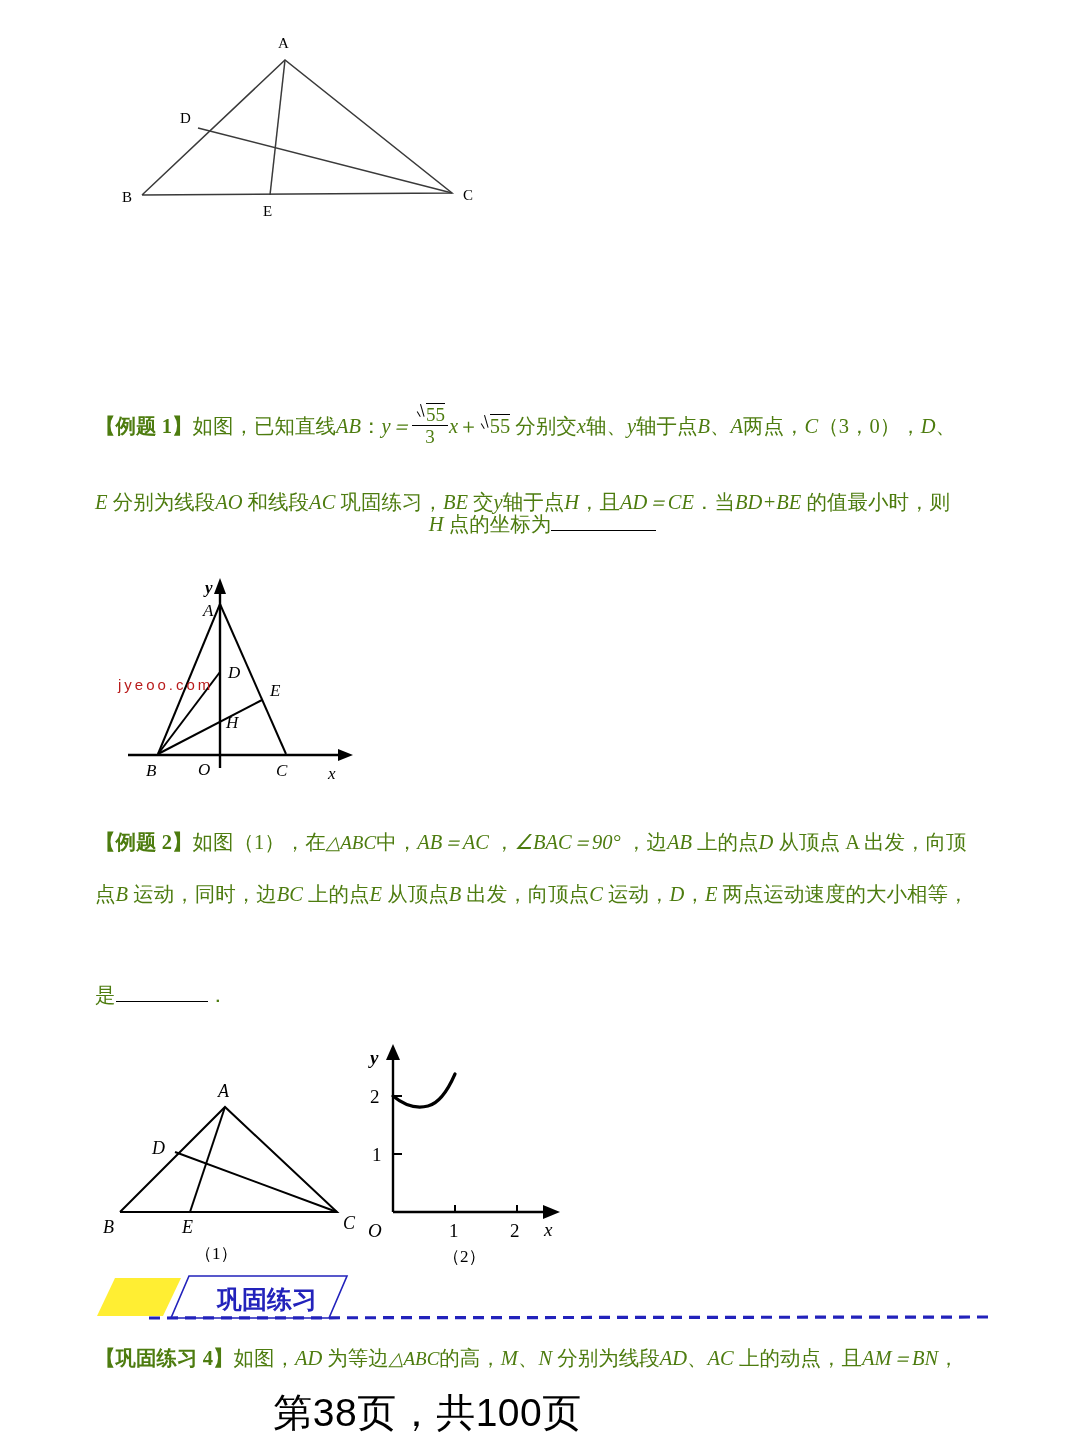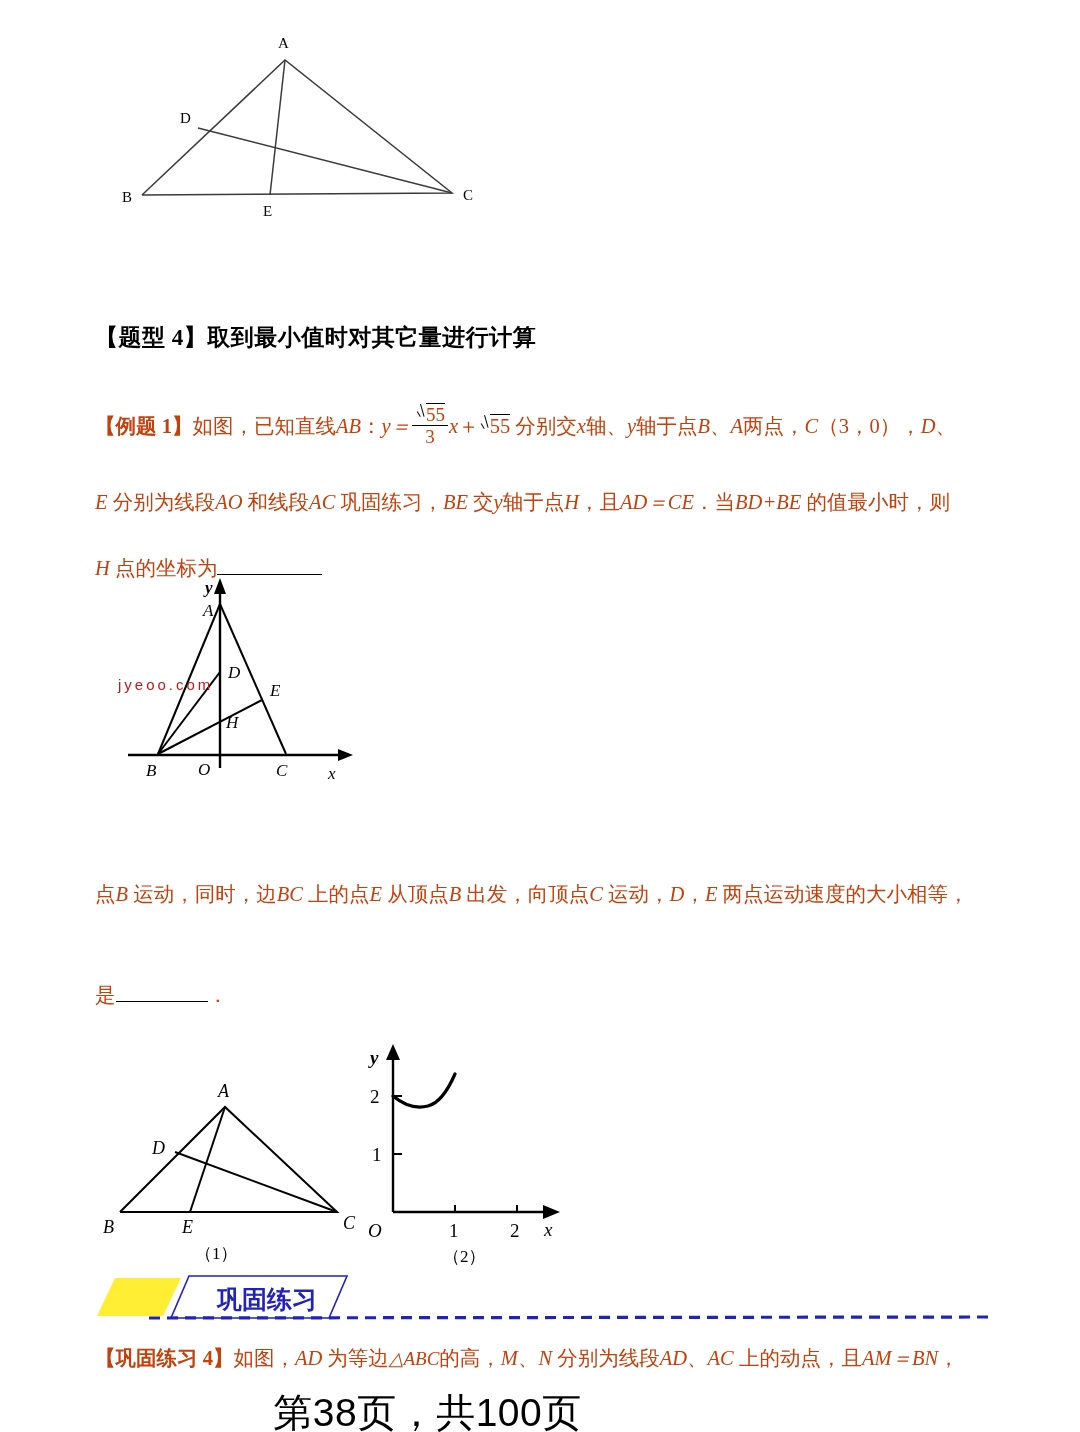--- a/index.html
+++ b/index.html
@@ -42,21 +42,21 @@
     white-space: nowrap;
   }
 
   
   .para {
     position: absolute;
     left: 95px;
     width: 895px;
     font-size: 20.5px;
     line-height: 1.05;
-    color: #c2410c;
+    color: #4d7c0f;
   }
   .lbl {
     font-weight: bold;
   }
   .it {
     font-style: italic;
     font-family: "Liberation Serif", serif;
   }
   .blank {
     display: inline-block;
@@ -188,31 +188,30 @@
       <line x1="185" y1="42" x2="170" y2="177" stroke="#3a3a3a" stroke-width="1.5"></line>
       <line x1="98" y1="110" x2="352" y2="175" stroke="#3a3a3a" stroke-width="1.5"></line>
       <text x="178" y="30" font-size="15">A</text>
       <text x="80" y="105" font-size="15">D</text>
       <text x="22" y="184" font-size="15">B</text>
       <text x="363" y="182" font-size="15">C</text>
       <text x="163" y="198" font-size="15">E</text>
     </svg>
   </div>
 
-  <div class="section-heading">【题型 4】取到最小值时对其它量进行计算</div>
 
   <div class="para" style="top:402px;">
     <span class="lbl">【例题 1】</span><span>如图，已知直线</span><span class="it">AB</span><span>：</span><span class="it">y＝</span><span class="frac"><span class="num"><span class="rad"><span class="bar">55</span></span></span><span class="den">3</span></span><span class="it">x</span><span>＋</span><span class="rad"><span class="bar">55</span></span>&nbsp;<span>分别交</span><span class="it">x</span><span>轴、</span><span class="it">y</span><span>轴于点</span><span class="it">B</span><span>、</span><span class="it">A</span><span>两点，</span><span class="it">C</span><span>（3，0）</span><span>，</span><span class="it">D</span><span>、</span>
   </div>
 
   <div class="para" style="top:492px;">
     <span class="it">E</span>&nbsp;<span>分别为线段</span><span class="it">AO</span>&nbsp;<span>和线段</span><span class="it">AC</span>&nbsp;<span>巩固练习，</span><span class="it">BE</span>&nbsp;<span>交</span><span class="it">y</span><span>轴于点</span><span class="it">H</span><span>，且</span><span class="it">AD＝CE</span><span>．当</span><span class="it">BD+BE</span>&nbsp;<span>的值最小时，则</span>
   </div>
 
-  <div class="para" style="top:558px;">
+  <div class="para" style="top:514px;text-align:center;">
     <span class="it">H</span>&nbsp;<span>点的坐标为</span><span class="blank" style="width:105px;"></span>
   </div>
 
   <div class="fig-coord">
     <svg width="265" height="225" viewBox="0 0 265 225">
 
       <line x1="18" y1="187" x2="228" y2="187" stroke="#000" stroke-width="2.4"></line>
       <polygon points="228,181 243,187 228,193" fill="#000"></polygon>
       <line x1="110" y1="200" x2="110" y2="26" stroke="#000" stroke-width="2.4"></line>
       <polygon points="104,26 110,10 116,26" fill="#000"></polygon>
@@ -230,20 +229,23 @@
       <text x="160" y="128" font-size="17" font-style="italic">E</text>
       <text x="116" y="160" font-size="17" font-style="italic">H</text>
       <text x="36" y="208" font-size="17" font-style="italic">B</text>
       <text x="88" y="207" font-size="17" font-style="italic">O</text>
       <text x="166" y="208" font-size="17" font-style="italic">C</text>
       <text x="218" y="211" font-size="17" font-style="italic">x</text>
     </svg>
   </div>
   <div class="watermark">jyeoo.com</div>
 
+  <div class="para" style="top:832px;">
+    <span class="lbl">【例题 2】</span><span>如图（1），在</span><span class="it" style="font-size:19px;">△ABC</span><span>中，</span><span class="it">AB＝AC</span>&nbsp;<span>，</span><span class="it">∠BAC＝90°</span>&nbsp;<span>，边</span><span class="it">AB</span>&nbsp;<span>上的点</span><span class="it">D</span>&nbsp;<span>从顶点 A 出发，向顶</span>
+  </div>
 
   <div class="para" style="top:884px;">
     <span>点</span><span class="it">B</span>&nbsp;<span>运动，同时，边</span><span class="it">BC</span>&nbsp;<span>上的点</span><span class="it">E</span>&nbsp;<span>从顶点</span><span class="it">B</span>&nbsp;<span>出发，向顶点</span><span class="it">C</span>&nbsp;<span>运动，</span><span class="it">D</span><span>，</span><span class="it">E</span>&nbsp;<span>两点运动速度的大小相等，</span>
   </div>
 
 
   <div class="para" style="top:985px;">
     <span>是</span><span class="blank" style="width:92px;"></span><span>．</span>
   </div>
 

